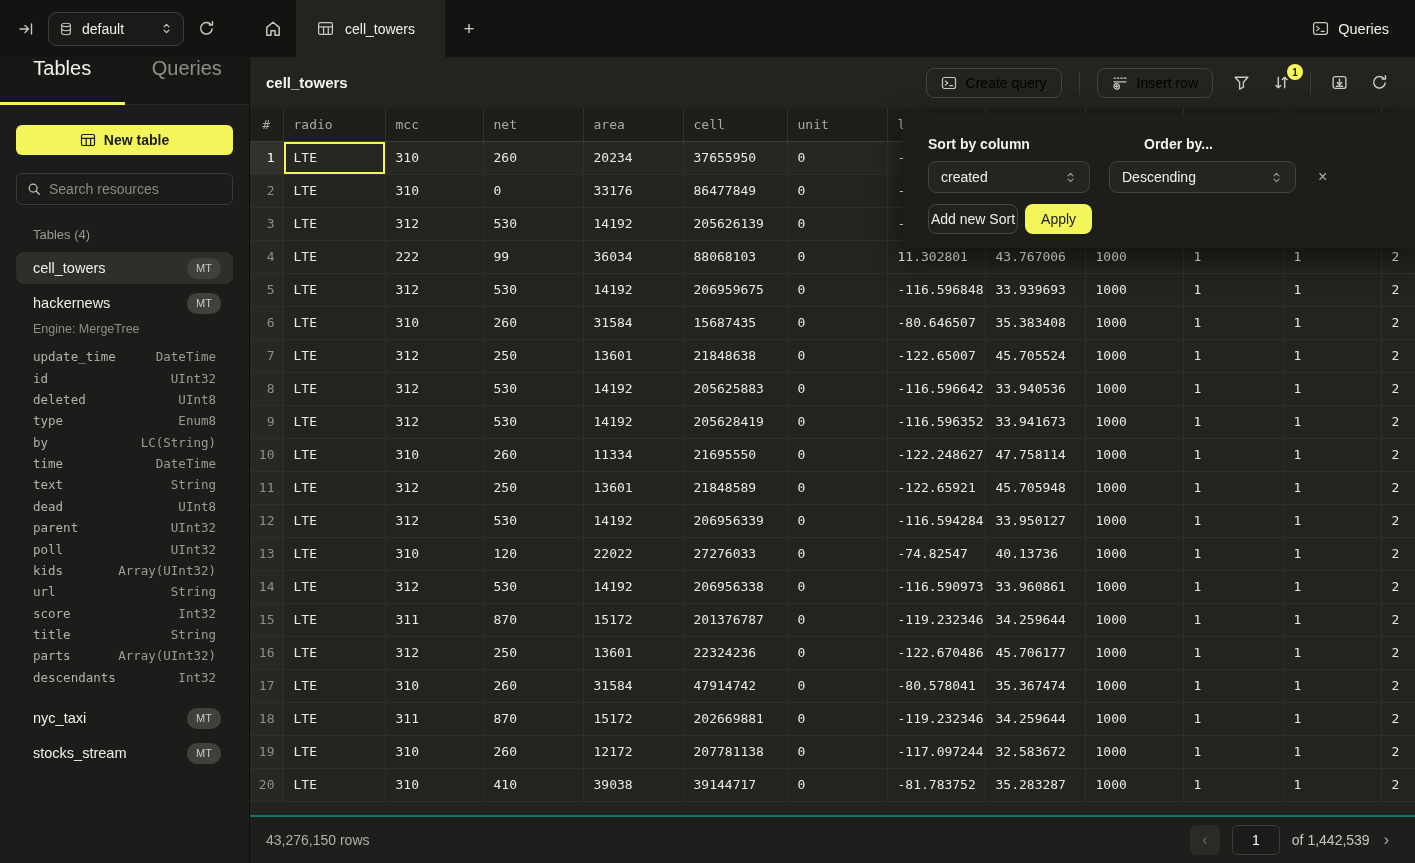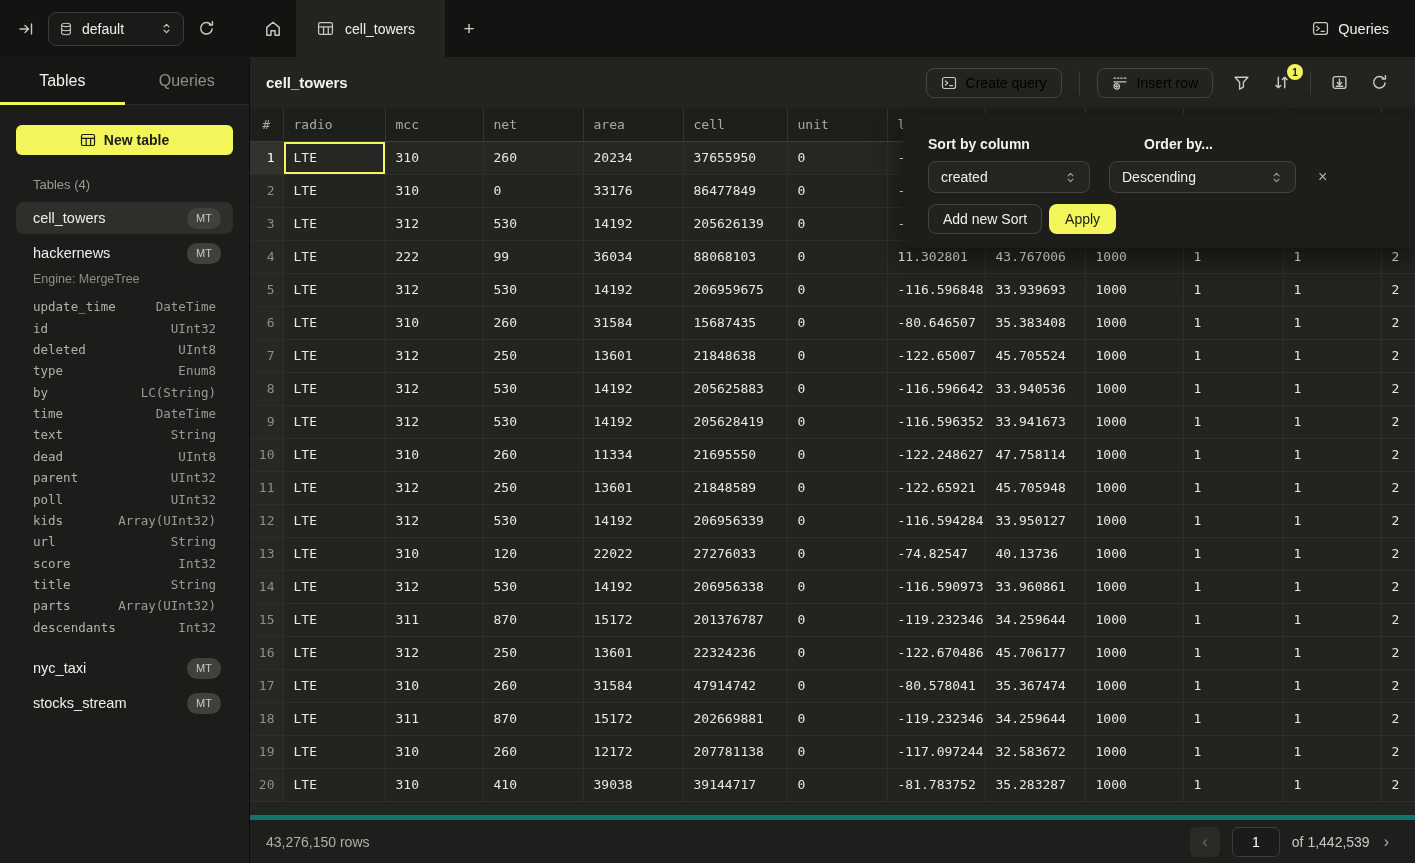--- a/index.html
+++ b/index.html
@@ -20,21 +20,21 @@
   .tab-add{width:48px;display:flex;align-items:center;justify-content:center;color:#c9c9c2;font-size:19px;cursor:pointer;}
   .tb-right{display:flex;align-items:center;padding-right:26px;}
   .queries-btn{display:flex;align-items:center;gap:9px;color:#f0f0ea;font-size:14.5px;cursor:pointer;}
 
   
   .body{display:flex;height:806px;}
 
   
   .sidebar{width:250px;flex:none;background:#1c1c1a;border-right:1px solid #0d0d0c;display:flex;flex-direction:column;}
   .sb-tabs{height:48px;display:flex;border-bottom:1px solid #2a2a26;background:#171715;flex:none;}
-  .sb-tab{flex:1;display:flex;align-items:center;justify-content:center;font-size:16px;color:#8f8f88;position:relative;cursor:pointer;}
+  .sb-tab{flex:1;display:flex;justify-content:center;font-size:20px;color:#8f8f88;position:relative;cursor:pointer;}
   .sb-tab.active{color:#f2f2ec;}
   .sb-tab.active::after{content:"";position:absolute;left:0;right:0;bottom:-1px;height:3px;background:var(--accent);}
   .sb-content{padding:20px 16px 0 16px;overflow:hidden;}
   .new-table-btn{height:30px;width:100%;background:var(--accent);color:#1c1c14;border:none;border-radius:6px;display:flex;align-items:center;justify-content:center;gap:8px;font-size:14px;font-weight:600;cursor:pointer;font-family:inherit;}
   .search-box{margin-top:18px;height:32px;border:1px solid #3a3a36;border-radius:6px;display:flex;align-items:center;gap:8px;padding:0 10px;color:#8a8a83;}
   .search-box input{background:none;border:none;outline:none;color:#e8e8e2;font-size:14px;width:100%;font-family:inherit;}
   .search-box input::placeholder{color:#8a8a83;}
   .section-label{margin:22px 0 10px 17px;font-size:13px;color:#9a9a93;}
   .tbl-item{height:32px;border-radius:8px;display:flex;align-items:center;justify-content:space-between;padding:0 12px 0 17px;color:#f0f0ea;font-size:14.5px;font-weight:500;margin-bottom:3px;cursor:pointer;}
   .tbl-item.selected{background:#2e2e2a;}
@@ -61,41 +61,41 @@
   table.grid{border-collapse:collapse;table-layout:fixed;width:1165px;font-family:"DejaVu Sans Mono",monospace;font-size:13px;color:#e9e9e2;}
   table.grid th{height:33px;background:#1e1e1b;color:#a9a9a2;font-weight:400;text-align:left;padding:0 10px;border-right:1px solid #32322e;border-bottom:1px solid #3d3d39;white-space:nowrap;overflow:hidden;}
   table.grid td{height:33px;padding:0 10px;border-right:1px solid #2e2e2b;border-bottom:1px solid #2e2e2b;white-space:nowrap;overflow:hidden;cursor:default;}
   table.grid th.num{text-align:center;padding:0 6px;}
   table.grid td.num{background:#272723;color:#8f8f88;text-align:right;padding:0 8px;}
   tr.sel td{background:#262622;}
   tr.sel td.num{background:#32322f;color:#ffffff;}
   td.selcell{box-shadow:inset 0 0 0 2px var(--accent);background:#1c1c1a;}
 
   
-  .grid-footer{height:48px;background:#1e1e1c;border-top:5px solid #0f766e;display:flex;align-items:center;padding:0 24px 0 16px;flex:none;}
+  .grid-footer{height:48px;background:#1e1e1c;border-top:2px solid #0f766e;display:flex;align-items:center;padding:0 24px 0 16px;flex:none;}
   .rows-count{font-size:14px;color:#b0b0a9;}
   .pager{margin-left:auto;display:flex;align-items:center;gap:12px;}
   .page-prev{width:30px;height:30px;border:none;border-radius:6px;background:#2a2a27;color:#6b6b65;font-size:16px;cursor:pointer;}
   .page-input{width:48px;height:30px;border:1px solid #3c3c38;border-radius:6px;background:#1b1b19;color:#ffffff;font-size:14px;text-align:center;outline:none;font-family:inherit;}
   .page-of{font-size:14px;color:#c9c9c3;}
   .page-next{background:none;border:none;color:#b0b0a9;font-size:16px;cursor:pointer;padding:0 2px;}
 
   
   .sort-popup{position:absolute;left:903px;top:114px;right:0;height:134px;background:#1d1d1a;border-radius:10px 0 0 10px;box-shadow:0 10px 28px rgba(0,0,0,.5);z-index:40;padding:22px 0 0 25px;}
   .sort-popup::before{content:"";position:absolute;top:-8px;left:373px;border-left:9px solid transparent;border-right:9px solid transparent;border-bottom:8px solid #1d1d1a;}
   .sp-labels{display:flex;font-size:14px;font-weight:600;color:#f2f2ec;}
   .sp-labels .l1{width:216px;}
   .sp-row{display:flex;align-items:center;margin-top:9px;}
   .select{height:32px;border:1px solid #43433e;border-radius:8px;background:#242421;display:flex;align-items:center;justify-content:space-between;padding:0 12px;font-size:14px;color:#f0f0ea;cursor:pointer;}
   .select .icon{color:#9a9a93;}
   .sel-col{width:162px;margin-right:19px;}
   .sel-ord{width:187px;}
   .sp-close{margin-left:22px;background:none;border:none;color:#b0b0a9;font-size:16px;cursor:pointer;line-height:1;}
   .sp-actions{display:flex;gap:7px;margin-top:11px;}
-  .btn-dark{height:30px;border:1px solid #45453f;border-radius:8px;background:#21211e;color:#f0f0ea;font-size:14px;padding:0 14px;cursor:pointer;font-family:inherit;}
+  .btn-dark{height:30px;border:1px solid #45453f;border-radius:8px;background:#21211e;color:#f0f0ea;font-size:14px;padding:0 2px;cursor:pointer;font-family:inherit;}
   .btn-apply{height:30px;border:none;border-radius:8px;background:var(--accent);color:#1c1c14;font-size:14px;font-weight:500;padding:0 16px;cursor:pointer;font-family:inherit;}
 </style>
 </head>
 <body>
 
 <div class="app">
 
   <header class="topbar">
     <div class="tb-left">
       <span class="icon">
@@ -175,20 +175,29 @@
       <div class="sb-content">
         <button class="new-table-btn">
           <span class="icon" style="color:#1c1c14;">
             <svg width="16" height="16" viewBox="0 0 16 16" fill="none" stroke="currentColor" stroke-width="1.2">
                 <rect x="1.5" y="2.5" width="13" height="11" rx="1.6"></rect>
                 <path d="M1.5 6.4 h13 M6.2 6.4 v7.1 M10.6 6.4 v7.1"></path>
               </svg>
           </span>
           <span>New table</span>
         </button>
+        <div class="search-box">
+          <span class="icon">
+            <svg width="14" height="14" viewBox="0 0 16 16" fill="none" stroke="currentColor" stroke-width="1.4" stroke-linecap="round">
+                <circle cx="7" cy="7" r="4.5"></circle>
+                <path d="M10.6 10.6 L14 14"></path>
+              </svg>
+          </span>
+          <input type="text" placeholder="Search resources" style="">
+        </div>
         <div class="section-label">Tables (4)</div>
         <div id="tables-list">
             <div class="tbl-item selected">
               <span>cell_towers</span>
               <span class="mt-badge">MT</span>
             </div>
             <div class="tbl-item">
               <span>hackernews</span>
               <span class="mt-badge">MT</span>
             </div>

